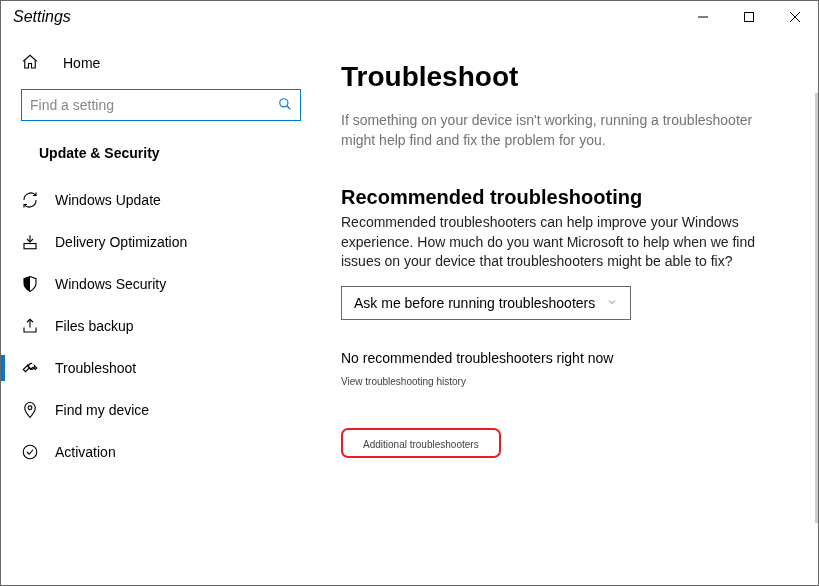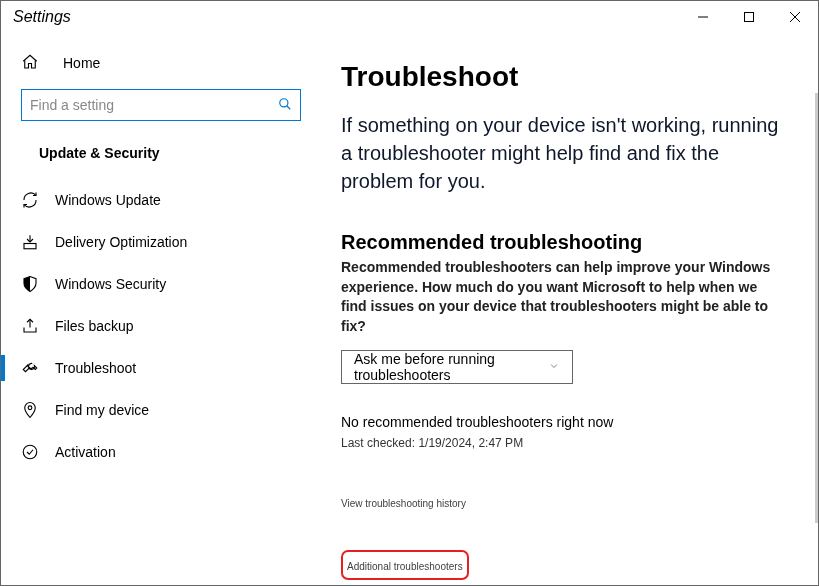--- a/index.html
+++ b/index.html
@@ -106,41 +106,40 @@
     padding: 28px 30px 20px 20px;
     overflow: hidden;
     position: relative;
   }
   .main h1 {
     font-size: 28px;
     font-weight: 600;
     margin-bottom: 18px;
   }
   .main p.intro {
-    font-size: 20px;
-    color: #0f172a;
+    font-size: 14px;
+    color: #737373;
     line-height: 1.4;
     max-width: 440px;
     margin-bottom: 36px;
   }
   .main h2 {
     font-size: 20px;
     font-weight: 600;
     margin-bottom: 4px;
   }
   .main p.desc {
     font-size: 14px;
     color: #222;
     line-height: 1.4;
     max-width: 440px;
     margin-bottom: 14px;
-    font-weight: bold;
   }
   .dropdown {
-    width: 232px;
+    width: 290px;
     height: 34px;
     border: 1px solid #666;
     display: flex;
     align-items: center;
     justify-content: space-between;
     padding: 0 12px;
     cursor: pointer;
     margin-bottom: 30px;
     font-size: 14px;
   }
@@ -148,21 +147,21 @@
   .last-checked { font-size: 12px; color: #333; margin-bottom: 44px; }
   .link {
     color: #404040;
     font-size: 10px;
     cursor: pointer;
     display: inline-block;
   }
   .link-spacer { height: 40px; }
   .highlight-box {
     display: inline-block;
-    padding: 5px 4px;
+    padding: 5px 20px;
     border: 2.5px solid #e62020;
     border-radius: 7px;
   }
   
   .scroll-ind {
     position: absolute;
     right: 0;
     top: 60px;
     width: 3px;
     height: 430px;
@@ -303,21 +302,20 @@
       <div class="dropdown">
         <span>Ask me before running troubleshooters</span>
         <span>
           <svg width="12" height="12" viewBox="0 0 24 24" fill="none" stroke="#555" stroke-width="1.5">
               <polyline points="6,9 12,15 18,9"></polyline>
             </svg>
         </span>
       </div>
 
       <div class="status-line">No recommended troubleshooters right now</div>
-      <div class="last-checked">Last checked: 1/19/2024, 2:47 PM</div>
 
       <div><span class="link">View troubleshooting history</span></div>
       <div class="link-spacer"></div>
       <div class="highlight-box">
         <span class="link">Additional troubleshooters</span>
       </div>
 
       <div class="scroll-ind"></div>
     </div>
 

